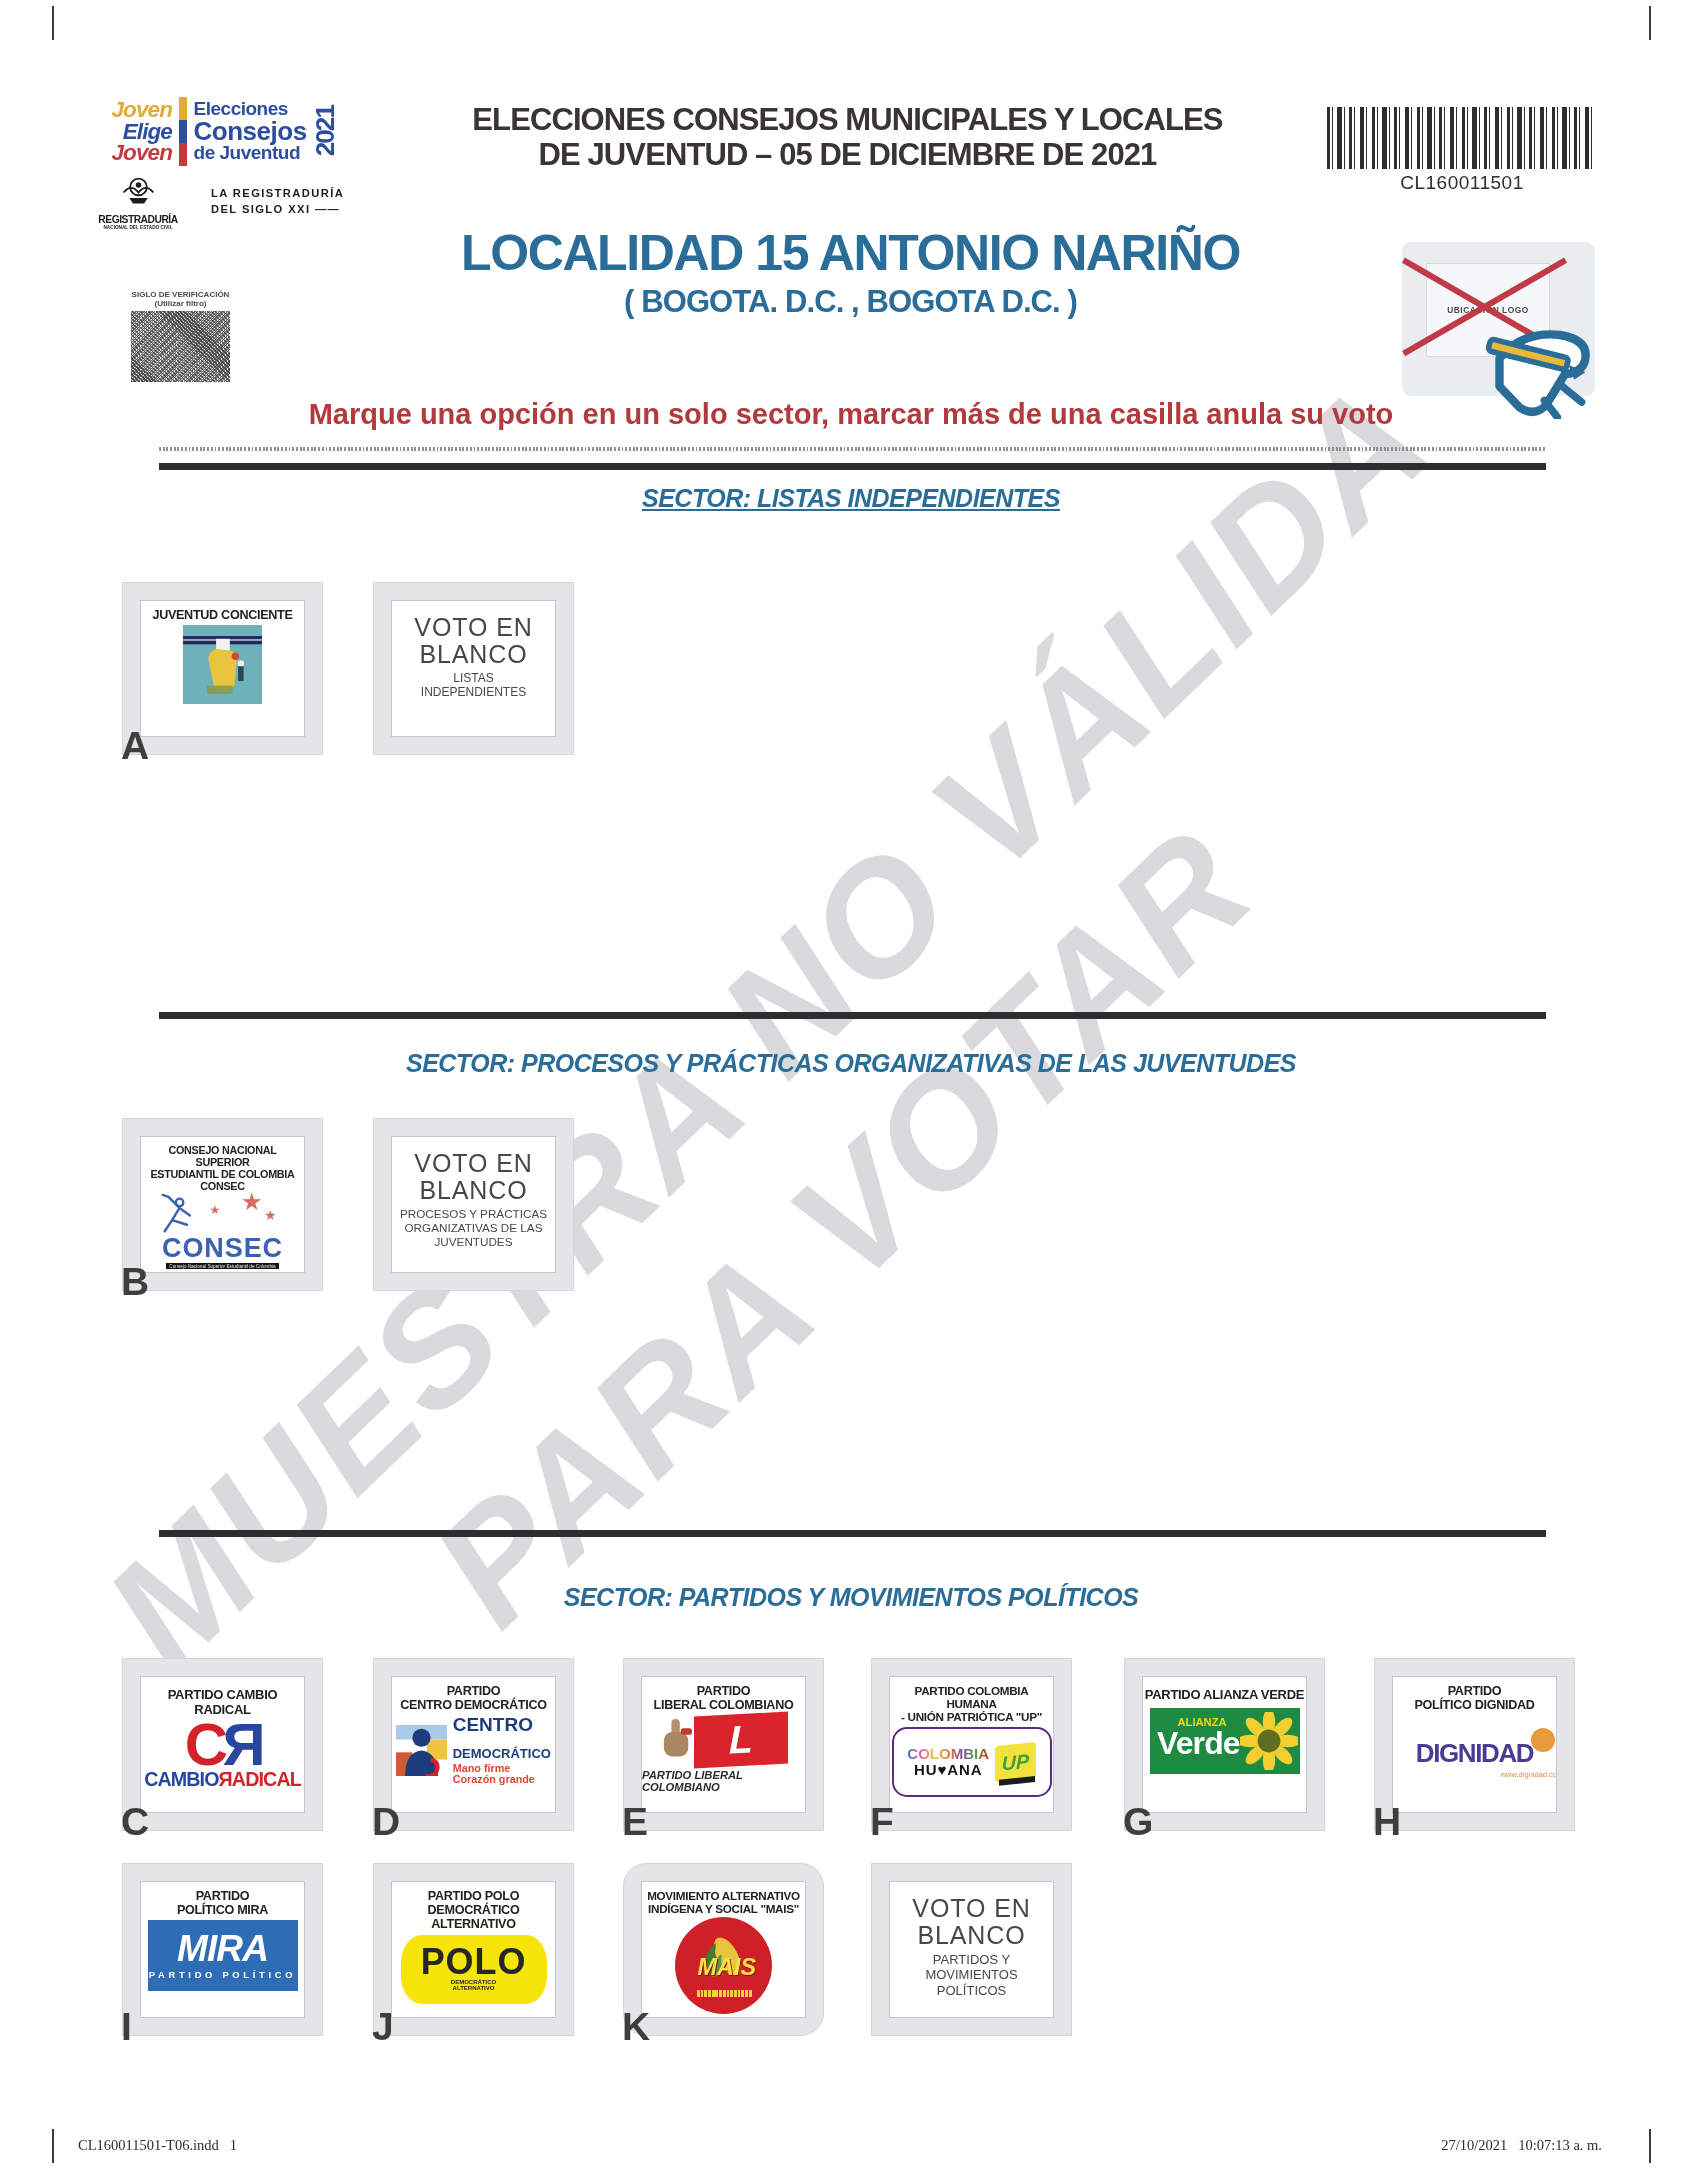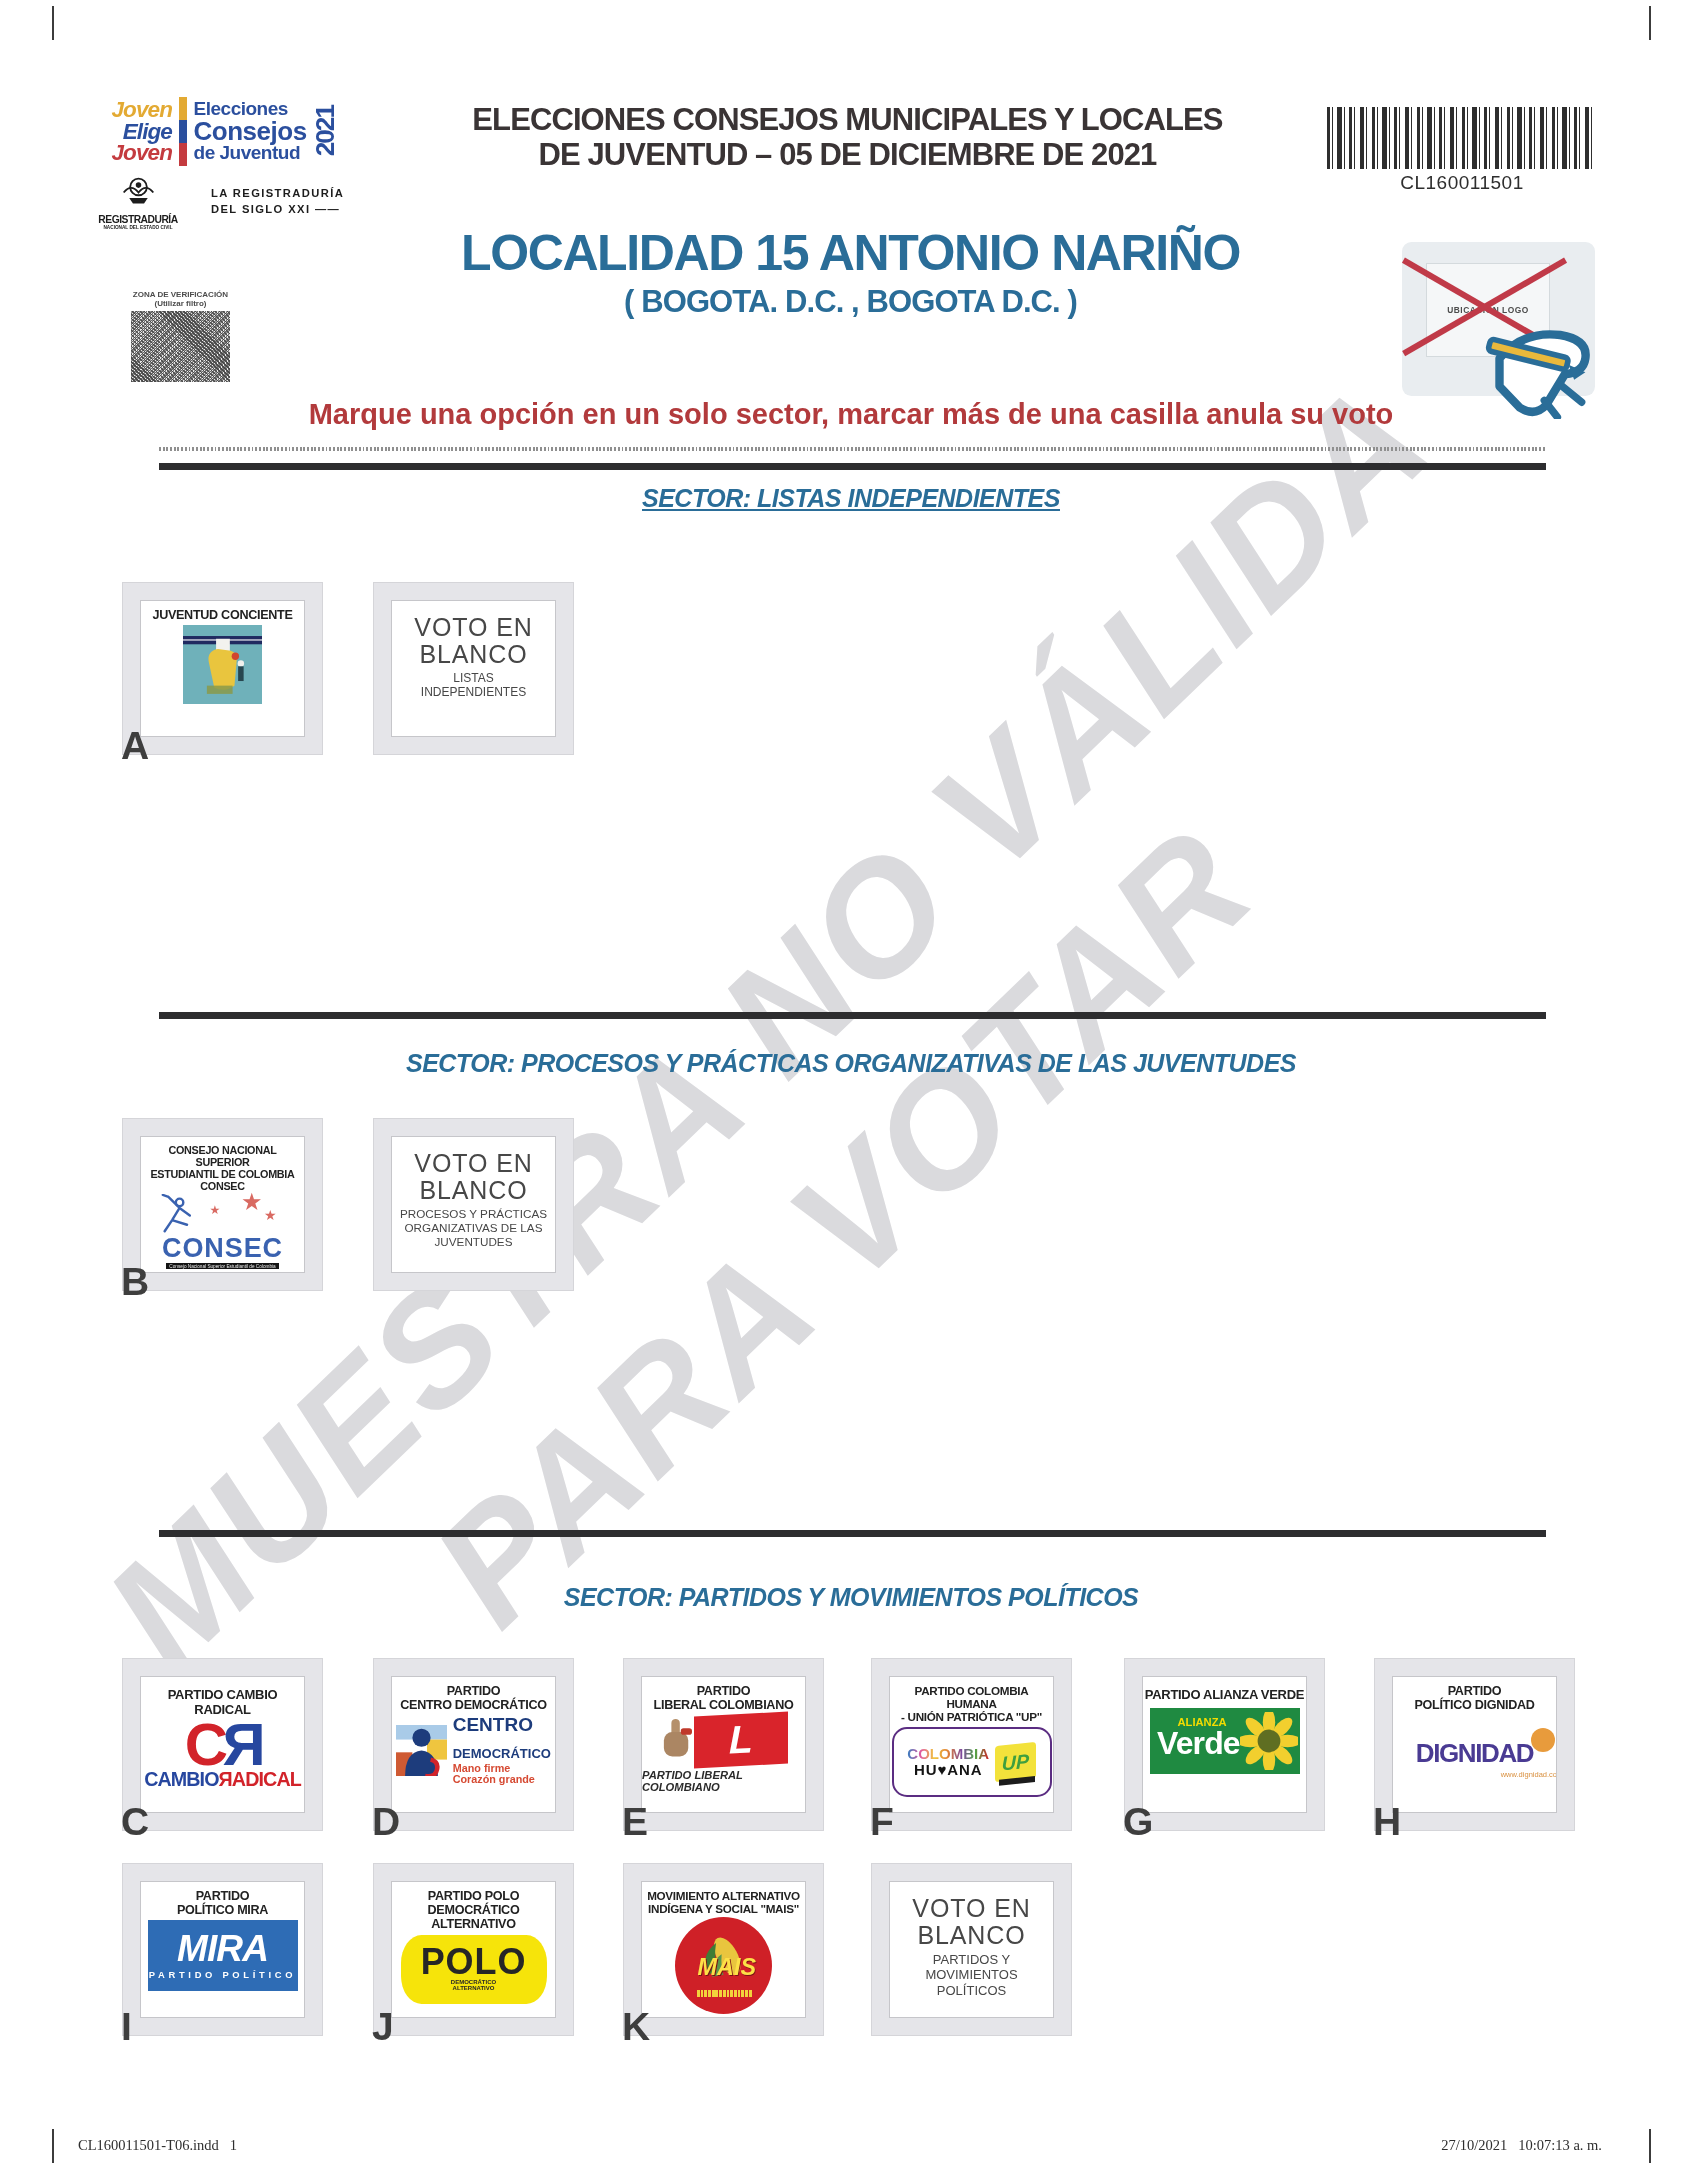--- a/index.html
+++ b/index.html
@@ -198,21 +198,21 @@
         <div class="seal-sub">NACIONAL DEL ESTADO CIVIL</div>
       </div>
       <div class="tagline">
         <div class="t1">LA REGISTRADURÍA</div>
         <div class="t2">DEL SIGLO XXI</div>
       </div>
     </div>
   </div>
 
   <div class="verif">
-    <div class="verif-label">ZONA DE VERIFICACIÓN</div>
+    <div class="verif-label">SIGLO DE VERIFICACIÓN</div>
     <div class="verif-label">(Utilizar filtro)</div>
     <div class="noise"></div>
   </div>
 
   <div class="htitle">
     <div><span class="strong">ELECCIONES</span><span> CONSEJOS MUNICIPALES Y LOCALES</span></div>
     <div>DE JUVENTUD – 05 DE DICIEMBRE DE 2021</div>
   </div>
 
   <div class="barcode">
@@ -439,21 +439,21 @@
 DEMOCRÁTICO ALTERNATIVO</div>
       <div class="logo-j">
         <div class="polo1">POLO</div>
         <div class="polo2">DEMOCRÁTICO
 ALTERNATIVO</div>
       </div>
     </div>
     <div class="letter">J</div>
   </div>
 
-  <div class="card" style="left:623px;top:1863px;">
+  <div class="card" style="left:623px;top:1863px;border-radius:23px;">
     <div class="inner">
       <div class="ctitle" style="font-size:11.7px">MOVIMIENTO ALTERNATIVO
 INDÍGENA Y SOCIAL "MAIS"</div>
       <div class="logo-k">
         <svg width="97" height="97" viewBox="0 0 104 104">
           <ellipse cx="56" cy="42" rx="11" ry="22" transform="rotate(-28 56 42)" fill="#e9c53e"></ellipse>
           <path d="M36 62 q-10 -20 8 -34 q-3 18 3 28 Z" fill="#3f7d36"></path>
           <path d="M40 64 q-2 -16 10 -24 q-1 14 2 22 Z" fill="#59964a"></path>
         </svg>
         <div class="mais-word">MAIS</div>

